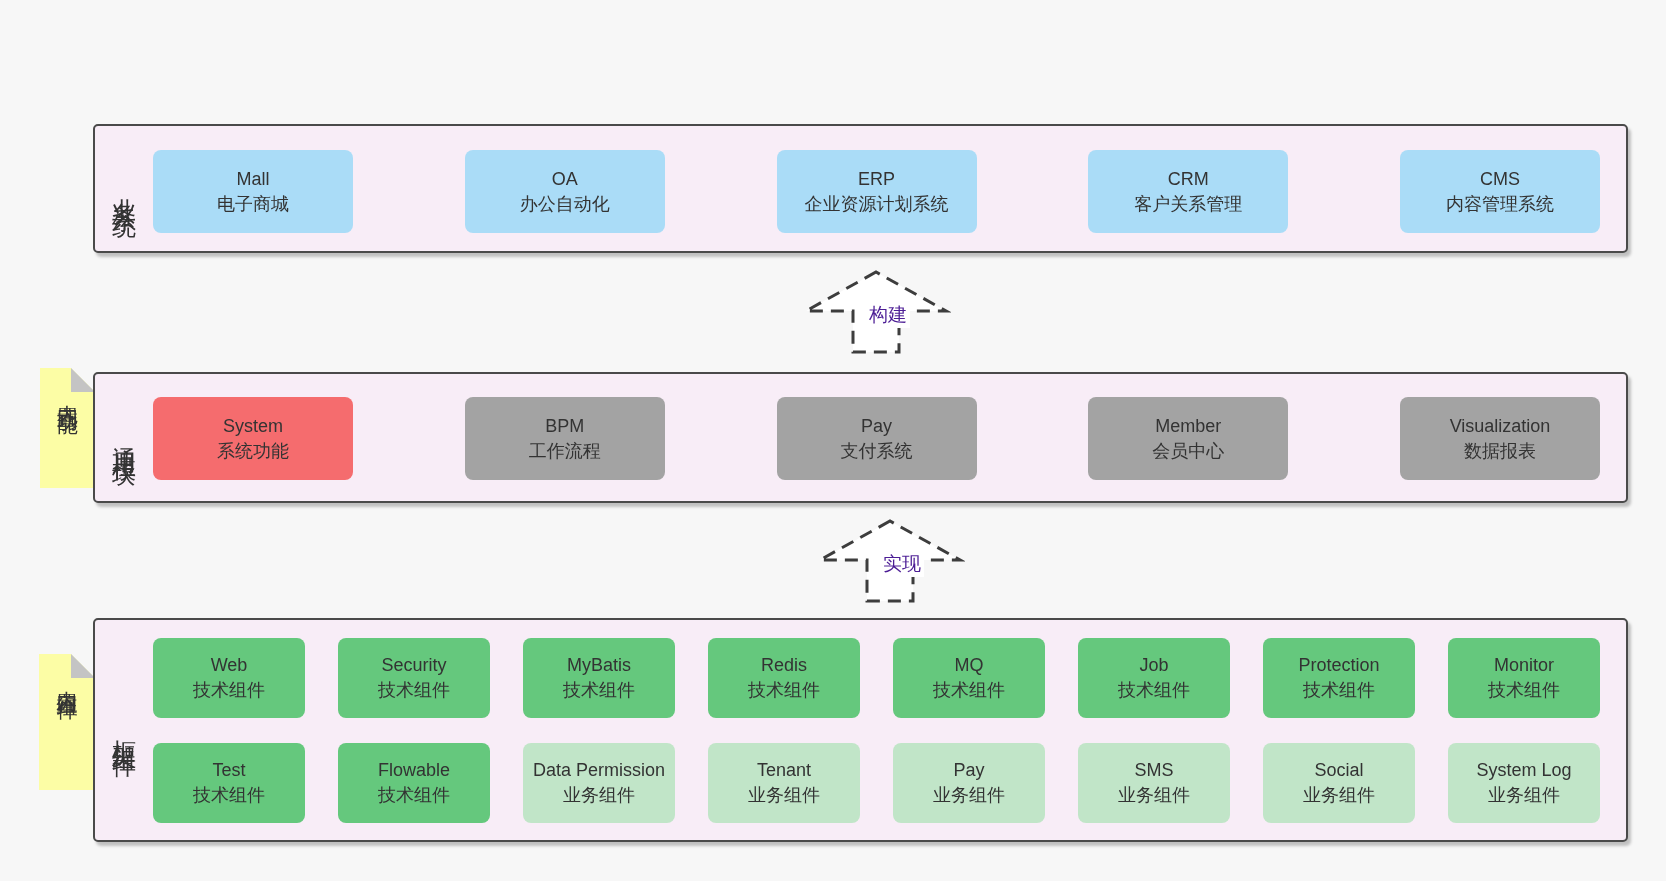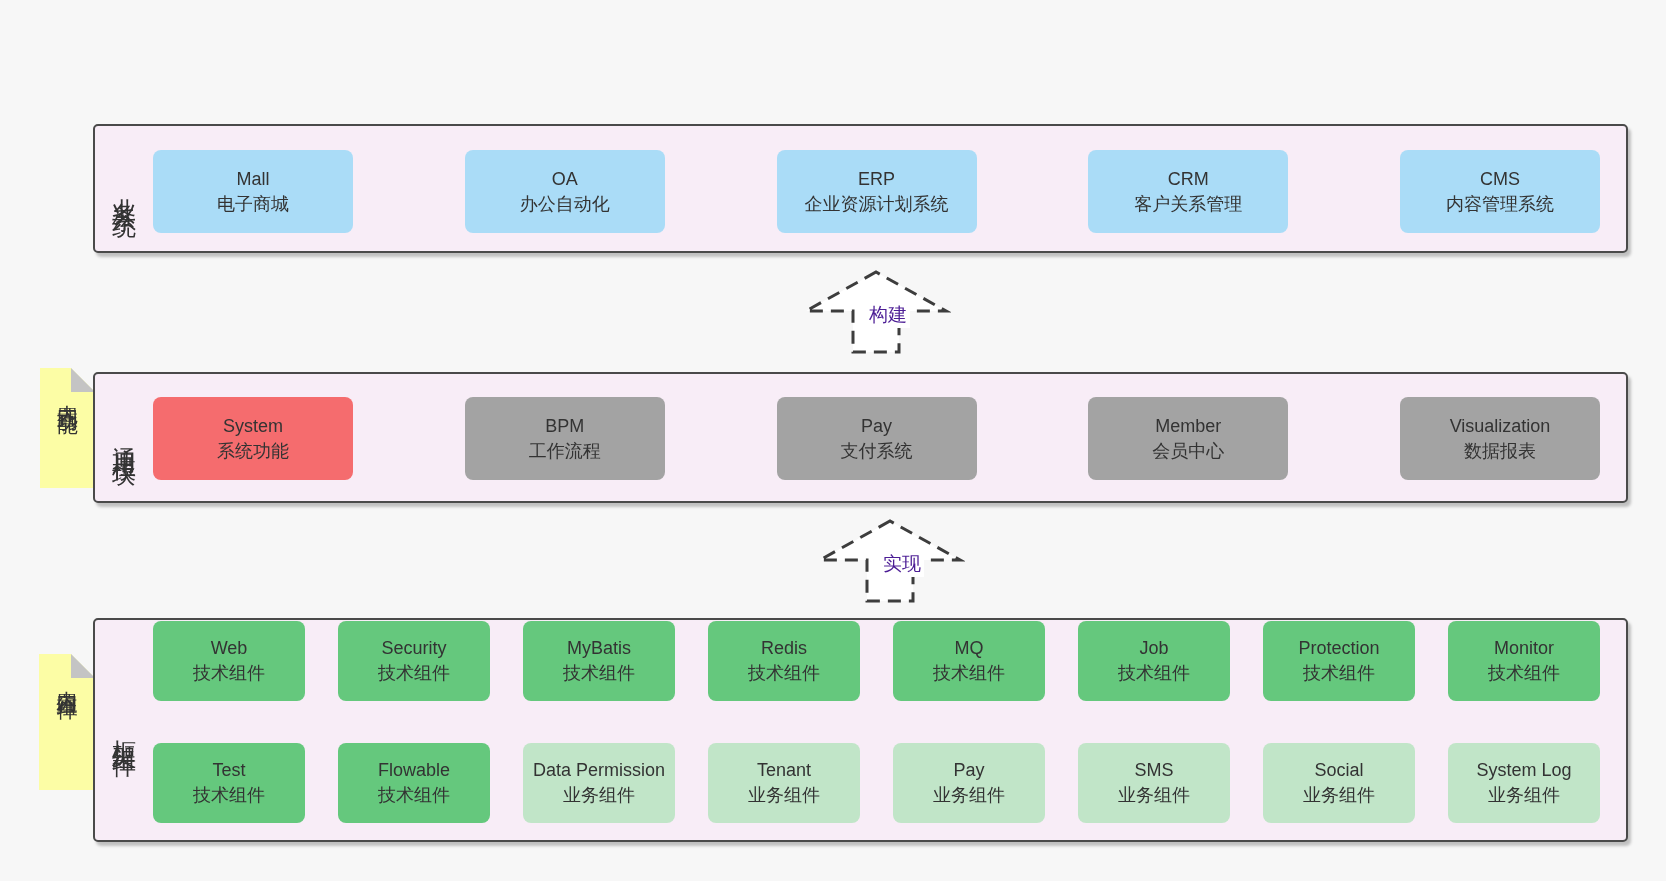--- a/index.html
+++ b/index.html
@@ -30,21 +30,21 @@
     writing-mode:vertical-rl;text-orientation:upright;
     font-size:24px;letter-spacing:5px;color:#333;
     white-space:nowrap;
   }
   .row{
     position:absolute;left:58px;right:26px;
     display:flex;justify-content:space-between;
   }
   #layer-business .row{top:24px;}
   #layer-modules .row{top:23px;}
-  #layer-components .row-1{top:1px;}
+  #layer-components .row-1{top:18px;}
   #layer-components .row-2{top:123px;}
 
   
   .box{
     display:flex;flex-direction:column;
     justify-content:center;align-items:center;
     text-align:center;border-radius:8px;
     color:#333;
   }
   .box .line{display:block;font-size:18px;line-height:25px;}

